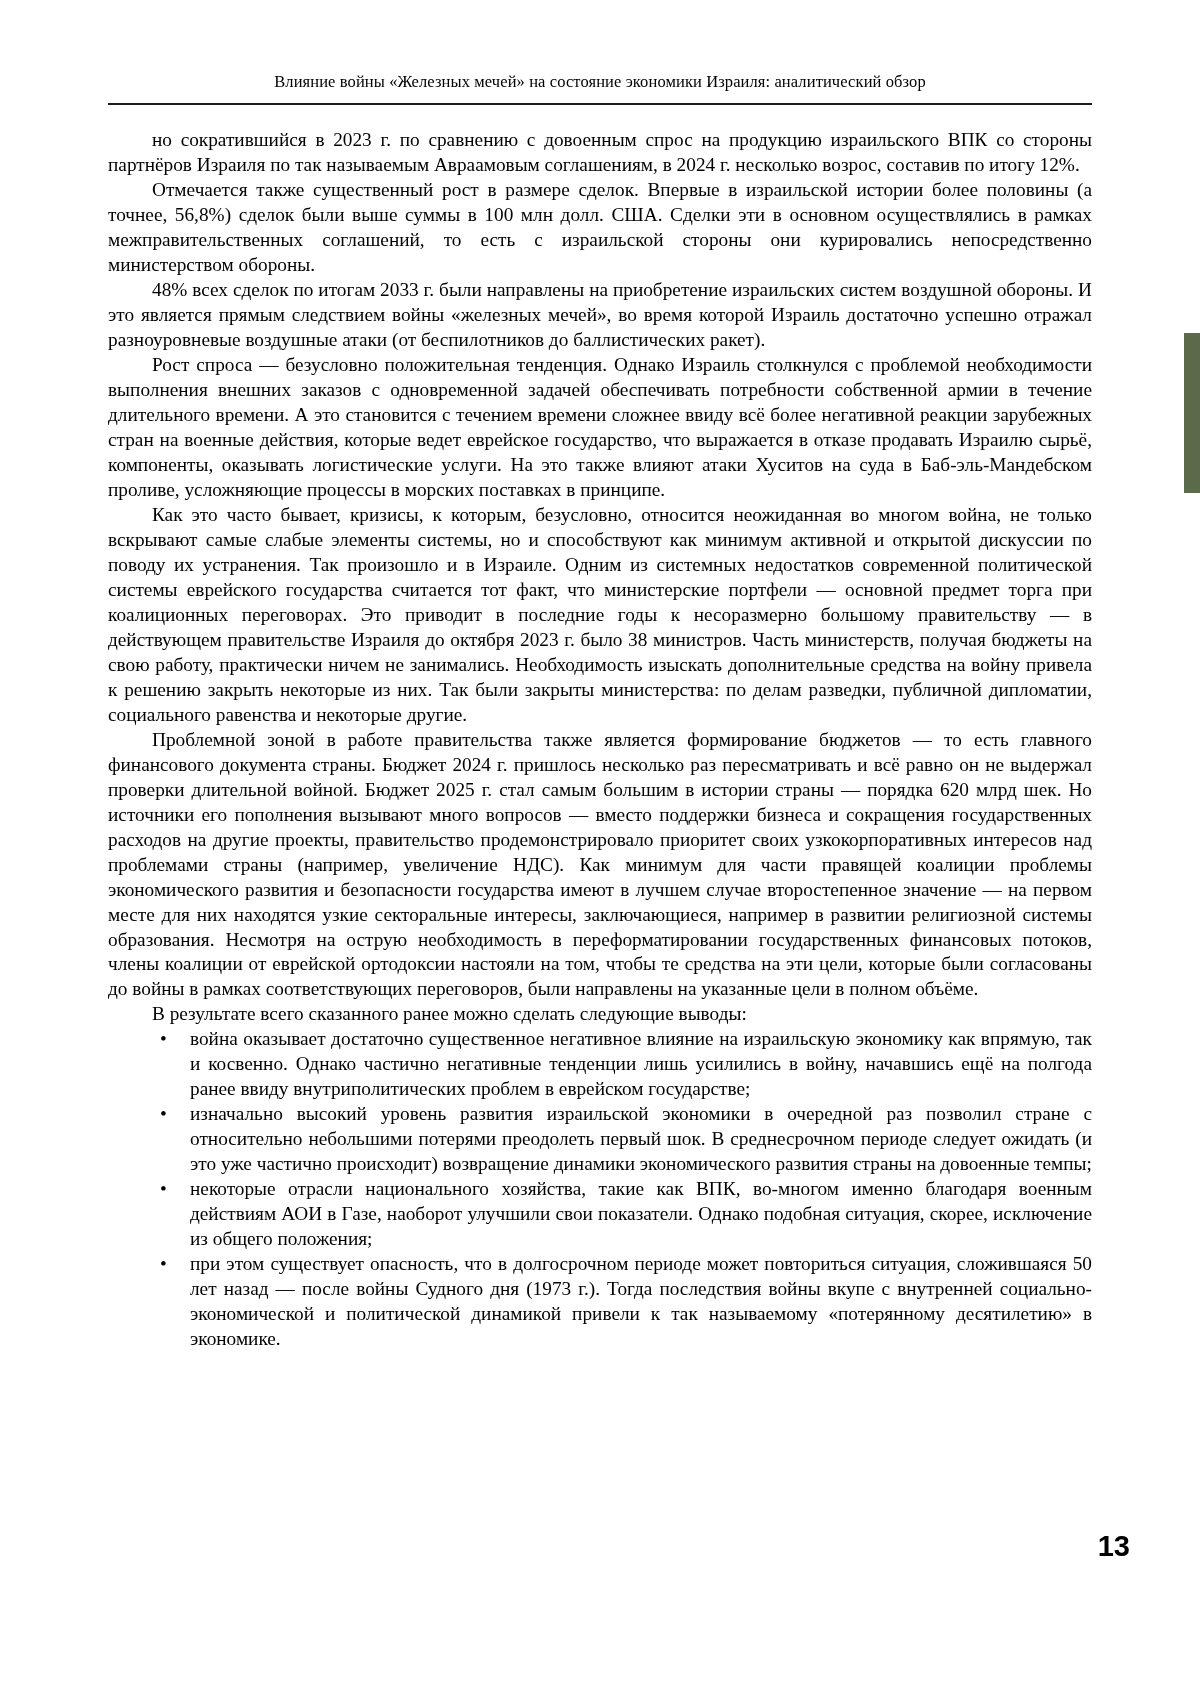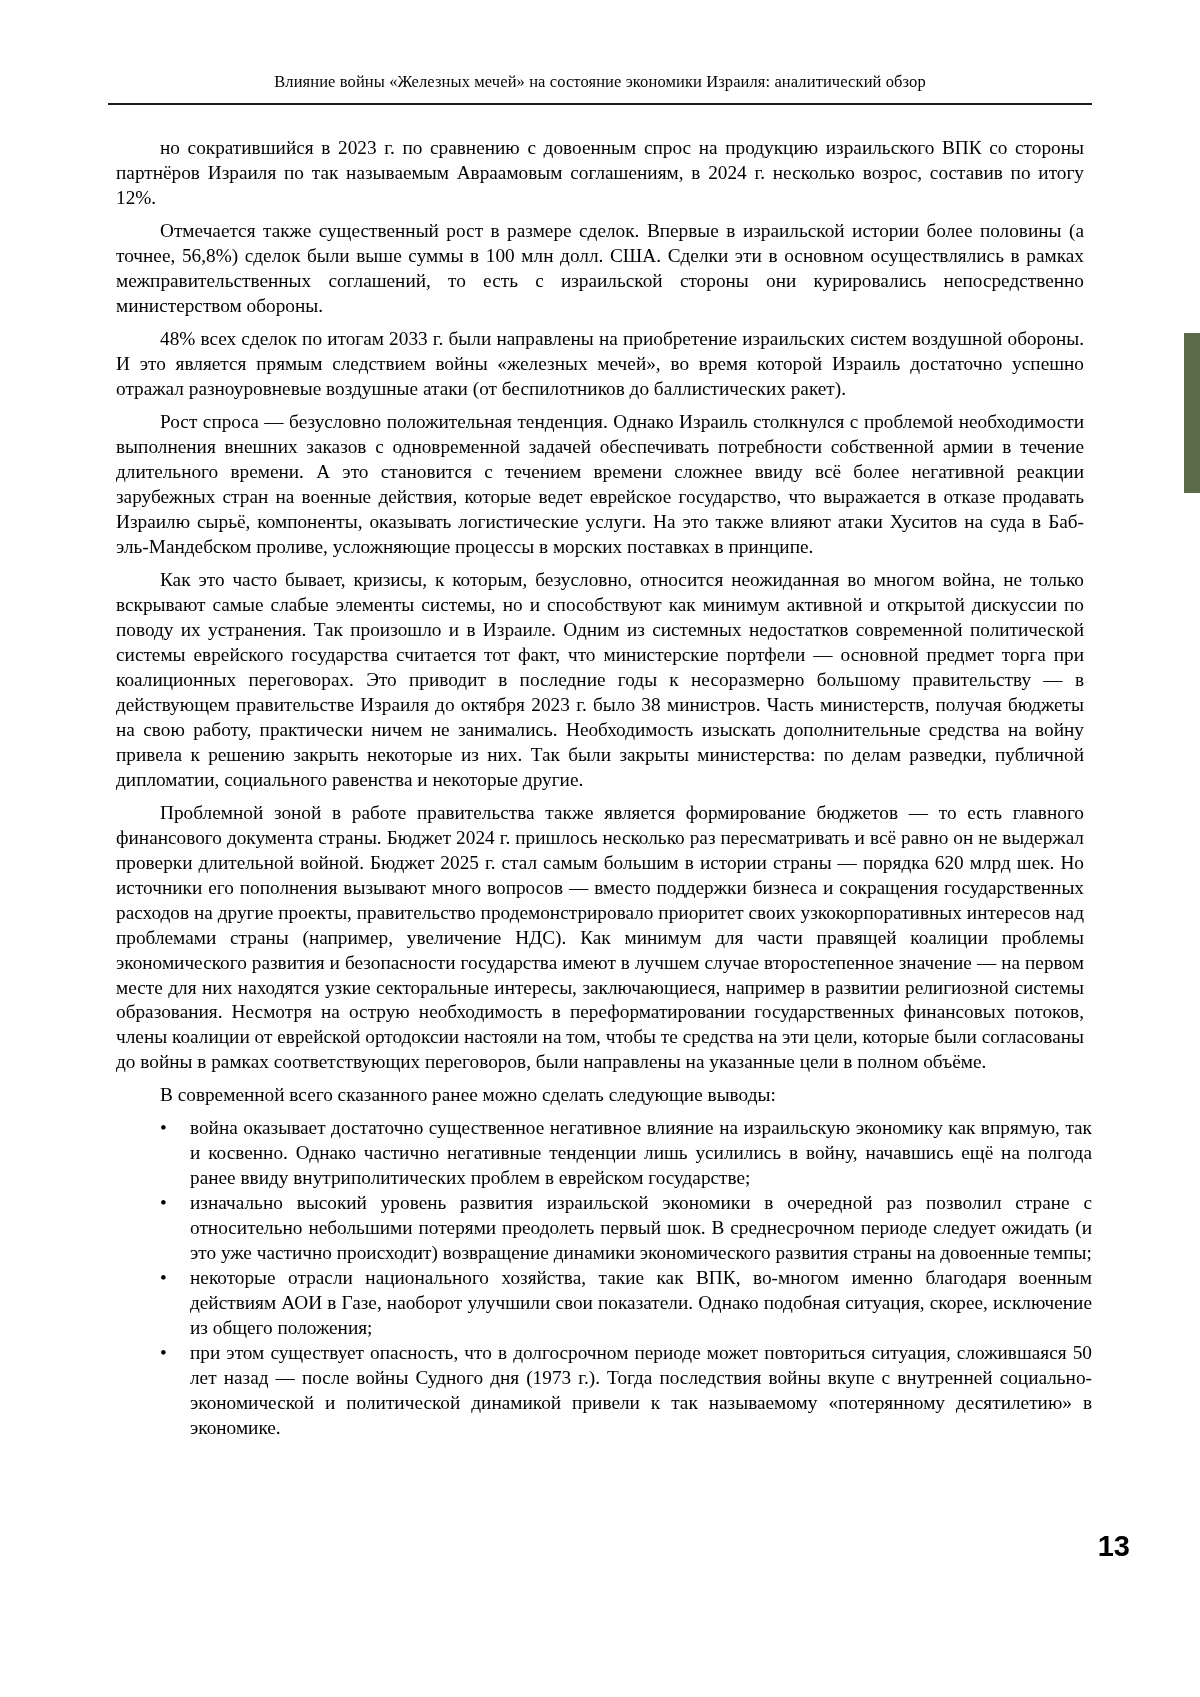--- a/index.html
+++ b/index.html
@@ -40,21 +40,21 @@
     height: 2.4px;
     background: #1d1d1d;
   }
   .content {
     position: absolute;
     left: 108px;
     top: 128px;
     width: 984px;
   }
   p.para {
-    margin: 8px;
+    margin: 0;
     font-size: 19.3px;
     line-height: 1.295;
     text-align: justify;
     text-justify: inter-word;
     text-indent: 44px;
     hyphens: manual;
   }
   ul.conclusions {
     margin: 0;
     padding: 0;
@@ -102,21 +102,21 @@
 
   <div class="edge-tab"></div>
 
   <div class="content">
     <p class="para">но сократившийся в 2023 г. по сравнению с довоенным спрос на продукцию израильского ВПК со стороны партнёров Израиля по так называемым Авраамовым соглашениям, в 2024 г. несколько возрос, составив по итогу 12%.</p>
     <p class="para">Отмечается также существенный рост в размере сделок. Впервые в израильской истории более половины (а точнее, 56,8%) сделок были выше суммы в 100 млн долл. США. Сделки эти в основном осуществлялись в рамках межправительственных соглашений, то есть с израильской стороны они курировались непосредственно министерством обороны.</p>
     <p class="para">48% всех сделок по итогам 2033 г. были направлены на приобретение израильских систем воздушной обороны. И это является прямым следствием войны «железных мечей», во время которой Израиль достаточно успешно отражал разноуровневые воздушные атаки (от беспилотников до баллистических ракет).</p>
     <p class="para">Рост спроса — безусловно положительная тенденция. Однако Израиль столкнулся с проблемой необходимости выполнения внешних заказов с одновременной задачей обеспечивать потребности собственной армии в течение длительного времени. А это становится с течением времени сложнее ввиду всё более негативной реакции зарубежных стран на военные действия, которые ведет еврейское государство, что выражается в отказе продавать Израилю сырьё, компоненты, оказывать логистические услуги. На это также влияют атаки Хуситов на суда в Баб-эль-Мандебском проливе, усложняющие процессы в морских поставках в принципе.</p>
     <p class="para">Как это часто бывает, кризисы, к которым, безусловно, относится неожиданная во многом война, не только вскрывают самые слабые элементы системы, но и способствуют как минимум активной и открытой дискуссии по поводу их устранения. Так произошло и в Израиле. Одним из системных недостатков современной политической системы еврейского государства считается тот факт, что министерские портфели — основной предмет торга при коалиционных переговорах. Это приводит в последние годы к несоразмерно большому правительству — в действующем правительстве Израиля до октября 2023 г. было 38 министров. Часть министерств, получая бюджеты на свою работу, практически ничем не занимались. Необходимость изыскать дополнительные средства на войну привела к решению закрыть некоторые из них. Так были закрыты министерства: по делам разведки, публичной дипломатии, социального равенства и некоторые другие.</p>
     <p class="para">Проблемной зоной в работе правительства также является формирование бюджетов — то есть главного финансового документа страны. Бюджет 2024 г. пришлось несколько раз пересматривать и всё равно он не выдержал проверки длительной войной. Бюджет 2025 г. стал самым большим в истории страны — порядка 620 млрд шек. Но источники его пополнения вызывают много вопросов — вместо поддержки бизнеса и сокращения государственных расходов на другие проекты, правительство продемонстрировало приоритет своих узкокорпоративных интересов над проблемами страны (например, увеличение НДС). Как минимум для части правящей коалиции проблемы экономического развития и безопасности государства имеют в лучшем случае второстепенное значение — на первом месте для них находятся узкие секторальные интересы, заключающиеся, например в развитии религиозной системы образования. Несмотря на острую необходимость в переформатировании государственных финансовых потоков, члены коалиции от еврейской ортодоксии настояли на том, чтобы те средства на эти цели, которые были согласованы до войны в рамках соответствующих переговоров, были направлены на указанные цели в полном объёме.</p>
-    <p class="para">В современной всего сказанного ранее можно сделать следующие выводы:</p>
+    <p class="para">В результате всего сказанного ранее можно сделать следующие выводы:</p>
 
     <ul class="conclusions">
       <li>
         <span class="bullet">•</span>
         <span>война оказывает достаточно существенное негативное влияние на израильскую экономику как впрямую, так и косвенно. Однако частично негативные тенденции лишь усилились в войну, начавшись ещё на полгода ранее ввиду внутриполитических проблем в еврейском государстве;</span>
       </li>
       <li>
         <span class="bullet">•</span>
         <span>изначально высокий уровень развития израильской экономики в очередной раз позволил стране с относительно небольшими потерями преодолеть первый шок. В среднесрочном периоде следует ожидать (и это уже частично происходит) возвращение динамики экономического развития страны на довоенные темпы;</span>
       </li>

